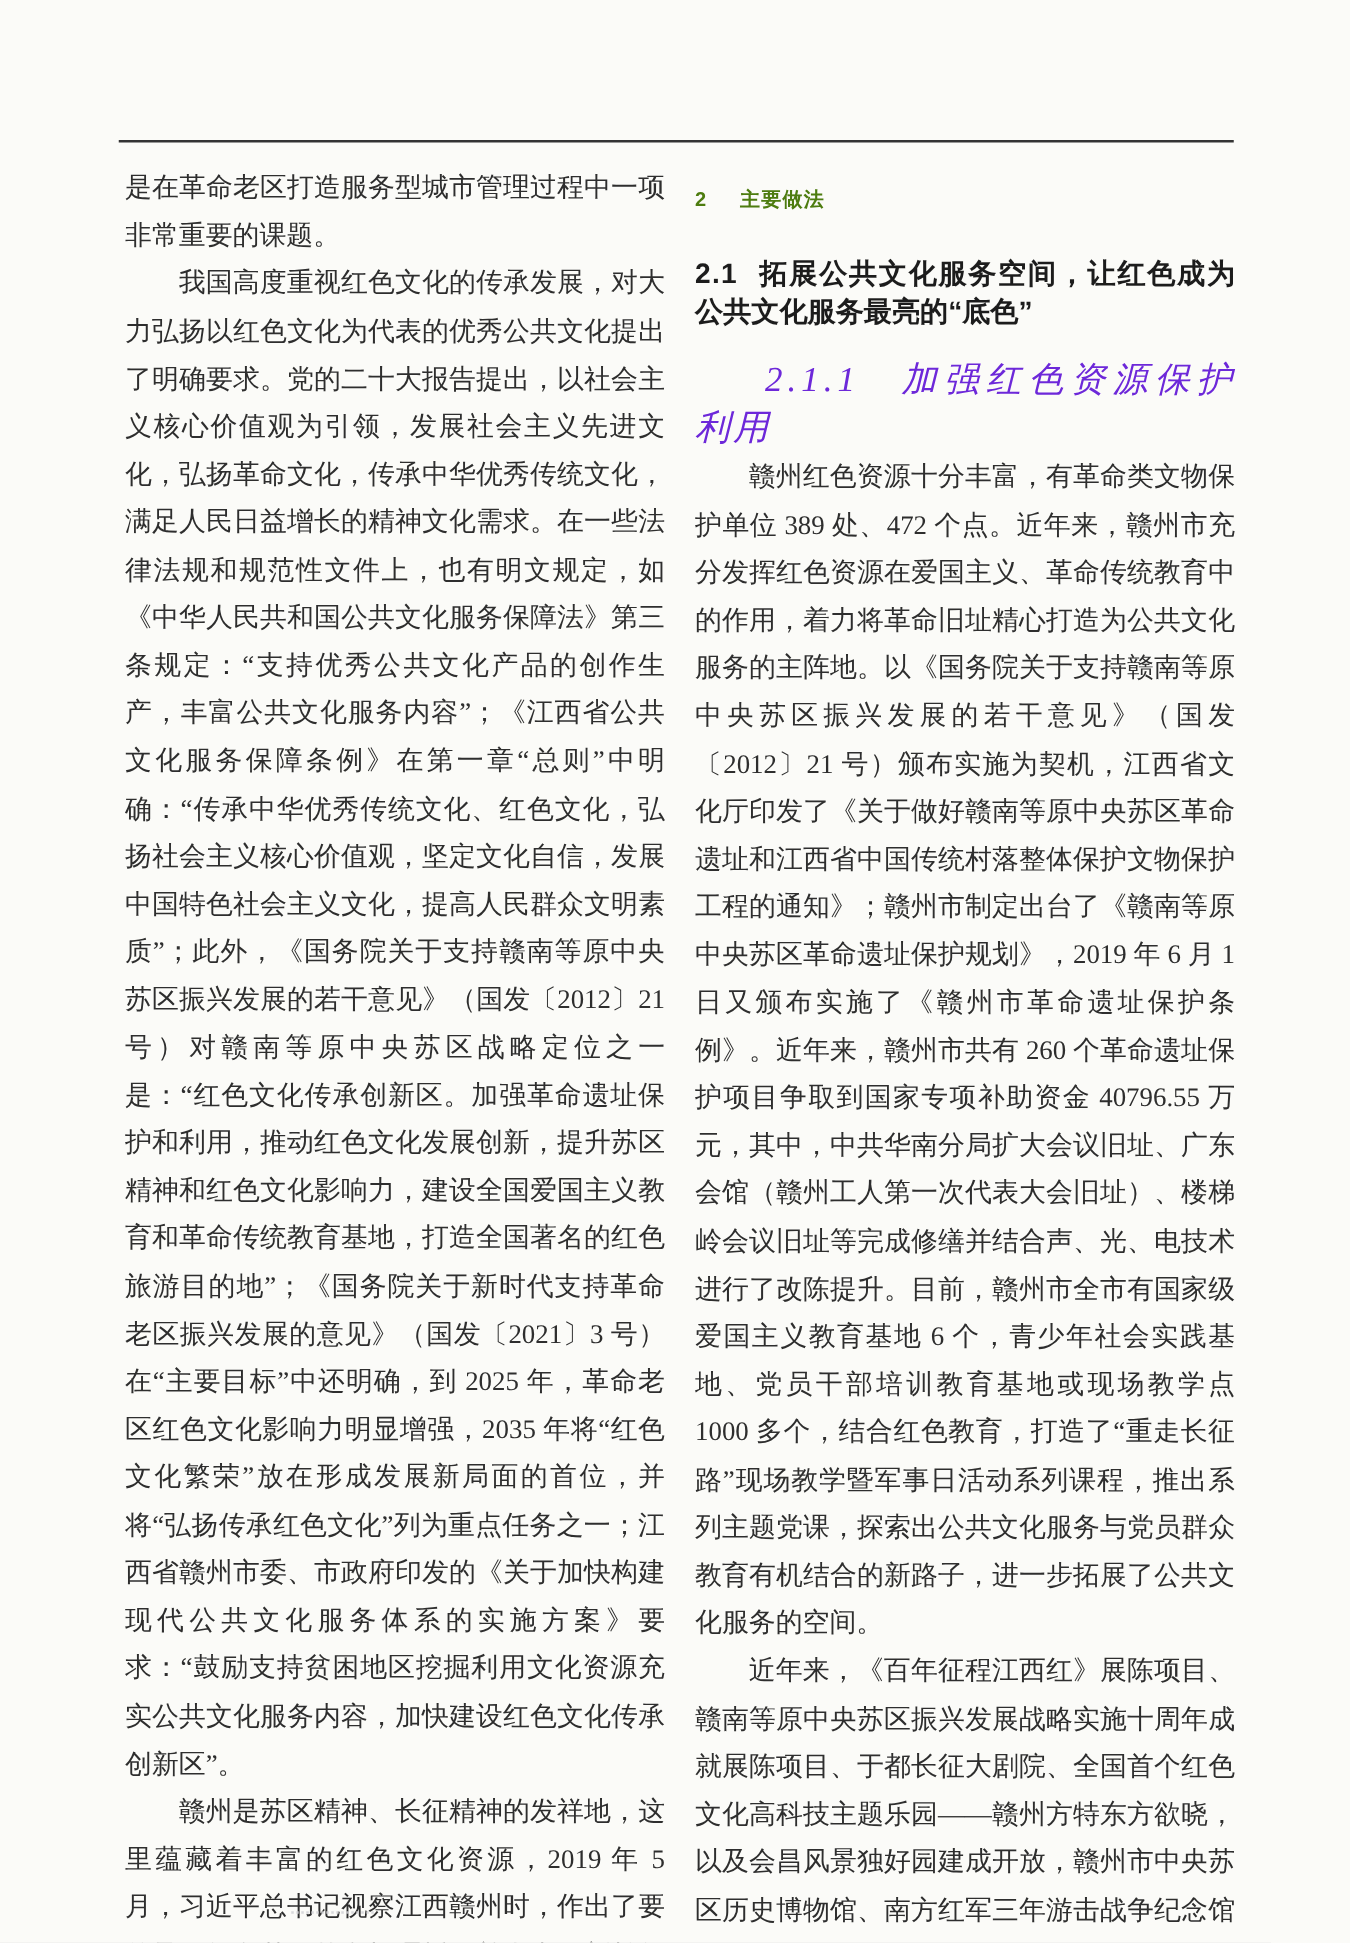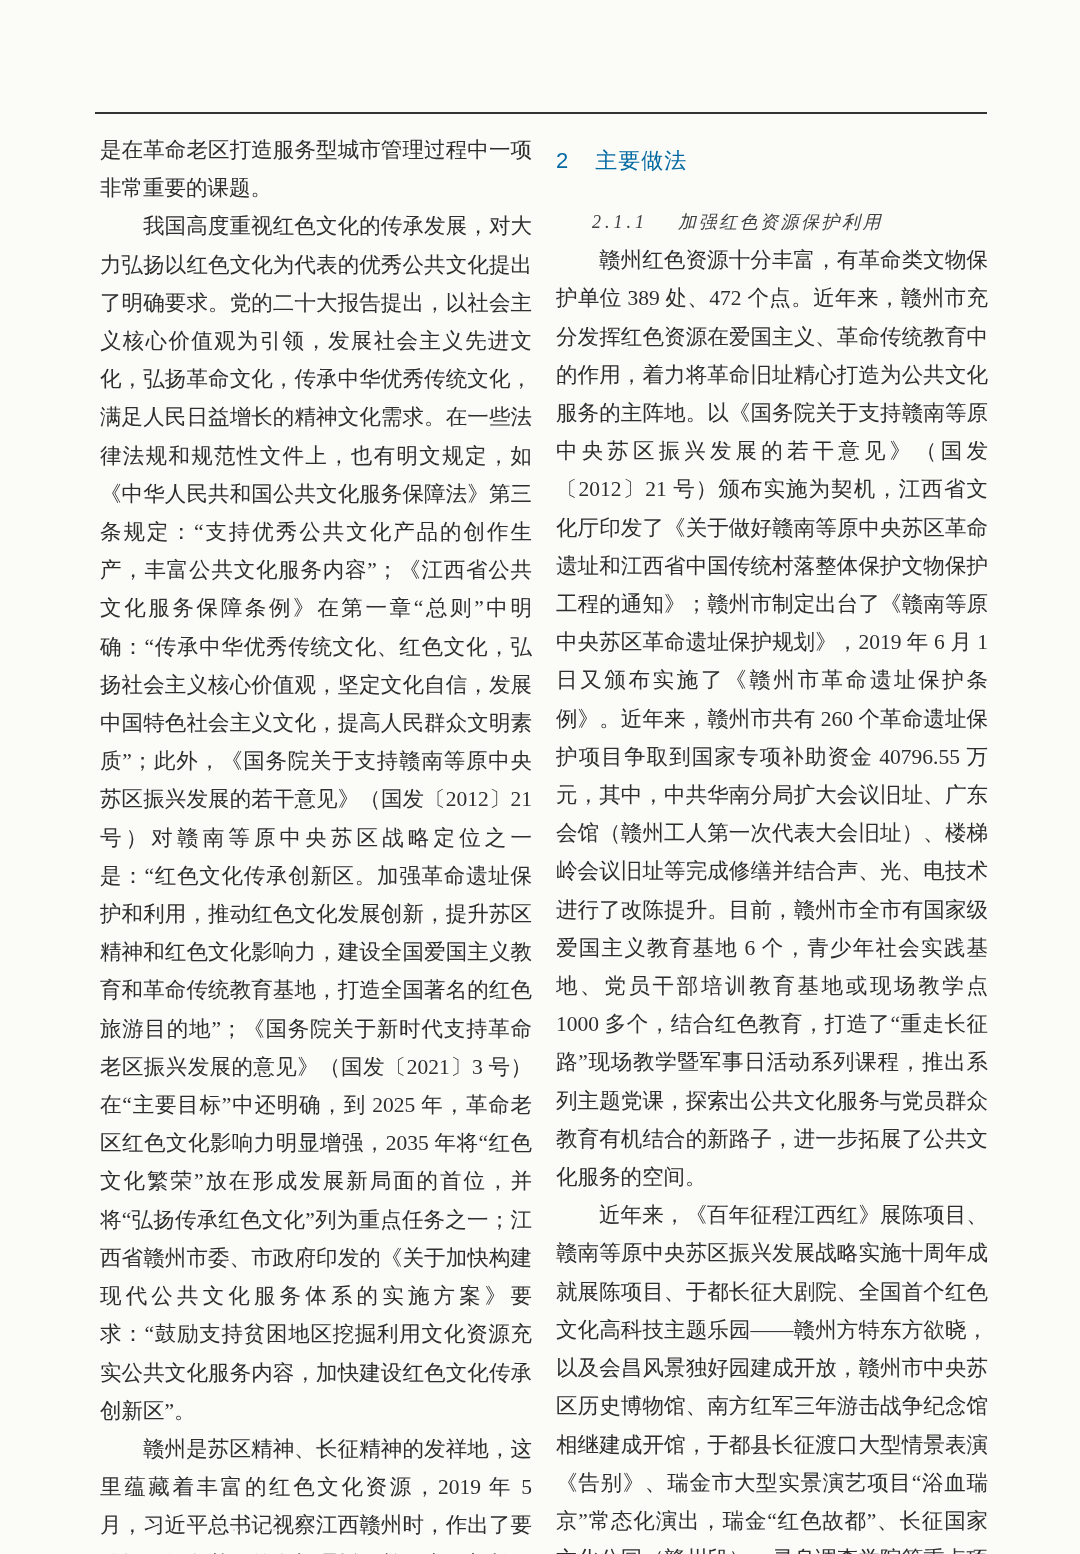--- a/index.html
+++ b/index.html
@@ -53,23 +53,23 @@
     font-size: 21.5px;
     line-height: 38.2px;
     text-align: justify;
   }
   .para { margin: 0; text-indent: 2em; }
   .para.continuation { text-indent: 0; }
 
   
   .section-heading {
     font-family: "Liberation Sans", "DejaVu Sans", sans-serif;
-    font-size: 22px;
-    font-weight: 400;
-    color: #0369a1;
+    font-size: 16px;
+    font-weight: 700;
+    color: #4d7c0f;
     line-height: 30px;
     margin: 15px 0 27px 0;
     letter-spacing: 1px;
   }
   .section-heading .sec-num { margin-right: 26px; }
 
   
   .subsection-heading {
     font-family: "Liberation Sans", "DejaVu Sans", sans-serif;
     font-size: 22.5px;
@@ -77,24 +77,24 @@
     color: #1c1c1c;
     line-height: 31px;
     margin: 0 0 21px 0;
     text-align: justify;
   }
   .subsection-heading .sec-num { margin-right: 16px; letter-spacing: 1px; }
 
   
   .subsub-heading {
     font-style: italic;
-    font-size: 18px;
+    font-size: 28px;
     line-height: 38.2px;
     text-indent: 2em;
-    color: #404040;
+    color: #6d28d9;
     margin: 0;
   }
   .subsub-heading .sec-num { letter-spacing: 4px; margin-right: 30px; font-style: italic; }
   .subsub-heading .subsub-title { letter-spacing: 2.5px; }
 
   
   .artifact-dots {
     position: absolute;
     left: 233px; top: 1529px;
     width: 66px; height: 0;
@@ -116,20 +116,23 @@
       <p class="para continuation">是在革命老区打造服务型城市管理过程中一项非常重要的课题。</p>
       <p class="para">我国高度重视红色文化的传承发展，对大力弘扬以红色文化为代表的优秀公共文化提出了明确要求。党的二十大报告提出，以社会主义核心价值观为引领，发展社会主义先进文化，弘扬革命文化，传承中华优秀传统文化，满足人民日益增长的精神文化需求。在一些法律法规和规范性文件上，也有明文规定，如《中华人民共和国公共文化服务保障法》第三条规定：“支持优秀公共文化产品的创作生产，丰富公共文化服务内容”；《江西省公共文化服务保障条例》在第一章“总则”中明确：“传承中华优秀传统文化、红色文化，弘扬社会主义核心价值观，坚定文化自信，发展中国特色社会主义文化，提高人民群众文明素质”；此外，《国务院关于支持赣南等原中央苏区振兴发展的若干意见》（国发〔2012〕21 号）对赣南等原中央苏区战略定位之一是：“红色文化传承创新区。加强革命遗址保护和利用，推动红色文化发展创新，提升苏区精神和红色文化影响力，建设全国爱国主义教育和革命传统教育基地，打造全国著名的红色旅游目的地”；《国务院关于新时代支持革命老区振兴发展的意见》（国发〔2021〕3 号）在“主要目标”中还明确，到 2025 年，革命老区红色文化影响力明显增强，2035 年将“红色文化繁荣”放在形成发展新局面的首位，并将“弘扬传承红色文化”列为重点任务之一；江西省赣州市委、市政府印发的《关于加快构建现代公共文化服务体系的实施方案》要求：“鼓励支持贫困地区挖掘利用文化资源充实公共文化服务内容，加快建设红色文化传承创新区”。</p>
       <p class="para">赣州是苏区精神、长征精神的发祥地，这里蕴藏着丰富的红色文化资源，2019 年 5 月，习近平总书记视察江西赣州时，作出了要传承好红色基因的殷切嘱托，并发出了新长征再出发的伟大号召。为贯彻落实好习近平总书记的重要讲话精神，根据国家、省有关精神，近年来，赣州市深入挖掘红色文化资源，把红色文化资源保护和整体规划纳入公共文化服务保障体系建设范畴，大力创新公共文化服务供给的形式和内容，积极打造国家公共文化服务体系示范区建设的“红色引擎”，以红色文化赋能公共文化服务高质量发展。</p>
     </div>
 
     <div class="column">
       <div class="section-heading">
         <span class="sec-num">2</span><span>主要做法</span>
       </div>
 
+      <div class="subsection-heading">
+        <span class="sec-num">2.1</span><span>拓展公共文化服务空间，让红色成为公共文化服务最亮的“底色”</span>
+      </div>
 
       <div class="subsub-heading">
         <span class="sec-num">2.1.1</span><span class="subsub-title">加强红色资源保护利用</span>
       </div>
 
       <p class="para">赣州红色资源十分丰富，有革命类文物保护单位 389 处、472 个点。近年来，赣州市充分发挥红色资源在爱国主义、革命传统教育中的作用，着力将革命旧址精心打造为公共文化服务的主阵地。以《国务院关于支持赣南等原中央苏区振兴发展的若干意见》（国发〔2012〕21 号）颁布实施为契机，江西省文化厅印发了《关于做好赣南等原中央苏区革命遗址和江西省中国传统村落整体保护文物保护工程的通知》；赣州市制定出台了《赣南等原中央苏区革命遗址保护规划》，2019 年 6 月 1 日又颁布实施了《赣州市革命遗址保护条例》。近年来，赣州市共有 260 个革命遗址保护项目争取到国家专项补助资金 40796.55 万元，其中，中共华南分局扩大会议旧址、广东会馆（赣州工人第一次代表大会旧址）、楼梯岭会议旧址等完成修缮并结合声、光、电技术进行了改陈提升。目前，赣州市全市有国家级爱国主义教育基地 6 个，青少年社会实践基地、党员干部培训教育基地或现场教学点 1000 多个，结合红色教育，打造了“重走长征路”现场教学暨军事日活动系列课程，推出系列主题党课，探索出公共文化服务与党员群众教育有机结合的新路子，进一步拓展了公共文化服务的空间。</p>
 
 
       <p class="para">近年来，《百年征程江西红》展陈项目、赣南等原中央苏区振兴发展战略实施十周年成就展陈项目、于都长征大剧院、全国首个红色文化高科技主题乐园——赣州方特东方欲晓，以及会昌风景独好园建成开放，赣州市中央苏区历史博物馆、南方红军三年游击战争纪念馆相继建成开馆，于都县长征渡口大型情景表演《告别》、瑞金市大型实景演艺项目“浴血瑞京”常态化演出，瑞金“红色故都”、长征国家文化公园（赣州段）、寻乌调查学院等重点项目加快建设。2021 年，赣州市中央苏区历史博物馆周边环境提升工程、赞贤公园提升改造项目、长征广场红色文化改造工程等相继完工。赣州市通过建好并用好红色文化阵地，推动了红色文化设施与公共文化场馆</p>
     </div>

